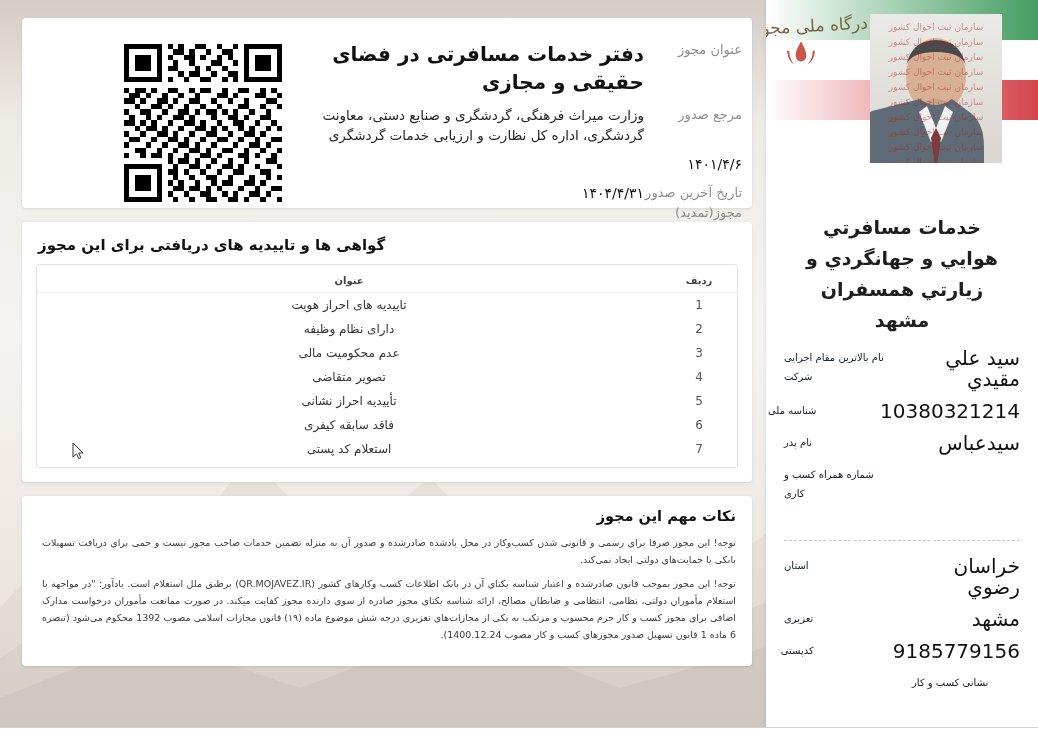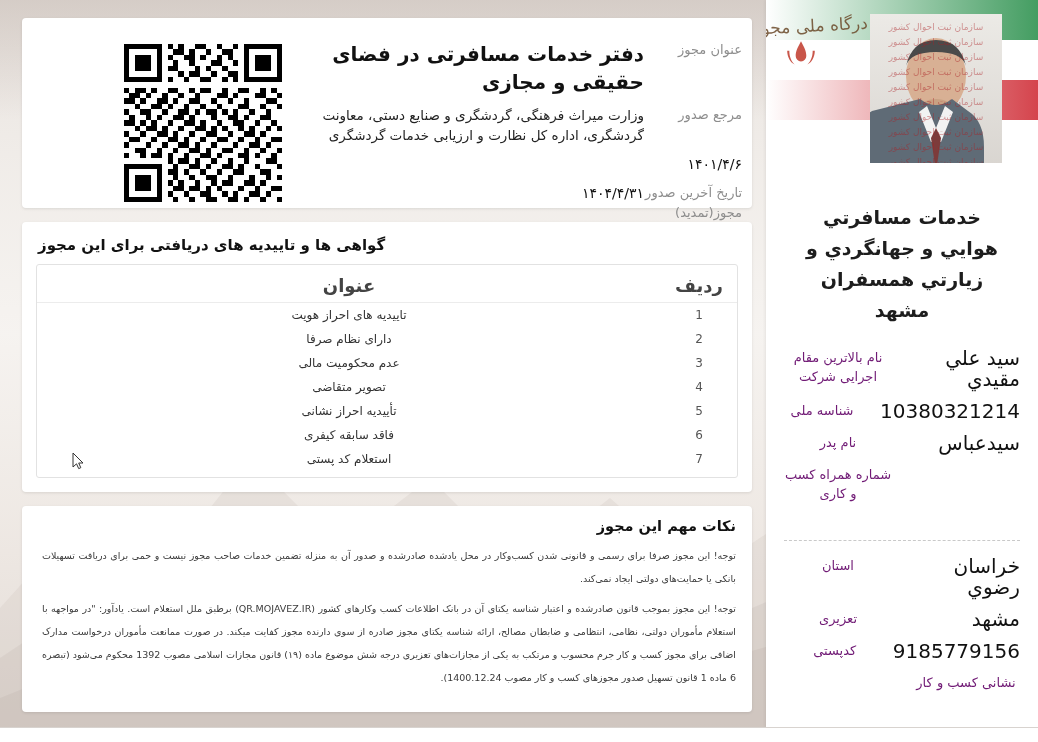--- a/index.html
+++ b/index.html
@@ -122,21 +122,21 @@
     color: rgba(170,30,35,0.45);
     line-height: 15px;
     text-align: center;
     padding-top: 6px;
     letter-spacing: 1px;
     pointer-events: none;
     overflow: hidden;
   }
   #side-title {
     position: absolute;
-    top: 202px;
+    top: 212px;
     left: 0; right: 0;
     text-align: center;
     font-size: 19px;
     line-height: 31px;
     color: #1d1d1d;
     font-weight: bold;
     padding: 0 26px;
     box-sizing: border-box;
   }
   .side-rows {
@@ -146,24 +146,24 @@
     box-sizing: border-box;
   }
   .side-row {
     display: flex;
     flex-direction: row;
     align-items: flex-start;
     justify-content: space-between;
     margin-bottom: 11px;
   }
   .side-row .k {
-    color: #701a75;
-    font-size: 13px;
+    color: #0f172a;
+    font-size: 10px;
     line-height: 19px;
-    text-align: center;
+    text-align: left;
     width: 108px;
     flex: 0 0 108px;
   }
   .side-row .v {
     color: #111;
     font-size: 20px;
     line-height: 21px;
     text-align: right;
     flex: 1 1 auto;
     padding-left: 4px;
@@ -260,21 +260,21 @@
     border: 1px solid #e2e2e2;
     border-radius: 3px;
     padding: 4px 0 6px 0;
   }
   table.certs {
     width: 100%;
     border-collapse: collapse;
     direction: rtl;
   }
   table.certs th {
-    font-size: 18px;
+    font-size: 10px;
     font-weight: bold;
     color: #444;
     padding: 6px 10px;
     border-bottom: 1px solid #ececec;
   }
   table.certs th.c-num { width: 56px; text-align: center; }
   table.certs th.c-title { text-align: center; }
   table.certs td {
     font-size: 12px;
     color: #333;
@@ -299,21 +299,21 @@
     text-align: right;
     font-size: 14.5px;
     font-weight: bold;
     color: #111;
     margin-bottom: 10px;
   }
   .note-p {
     text-align: justify;
     direction: rtl;
     font-size: 9.5px;
-    line-height: 23px;
+    line-height: 17px;
     color: #3a3a3a;
     margin: 0 0 7px 4px;
   }
 </style>
 </head>
 <body>
 
 <div id="page">
 
   <div id="bg-texture"></div>
@@ -592,21 +592,21 @@
               <th class="c-title">عنوان</th>
             </tr>
           </thead>
           <tbody id="certs-body">
               <tr>
                 <td class="c-num">1</td>
                 <td class="c-title">تاییدیه های احراز هویت</td>
               </tr>
               <tr>
                 <td class="c-num">2</td>
-                <td class="c-title">دارای نظام صرفا</td>
+                <td class="c-title">دارای نظام وظیفه</td>
               </tr>
               <tr>
                 <td class="c-num">3</td>
                 <td class="c-title">عدم محکومیت مالی</td>
               </tr>
               <tr>
                 <td class="c-num">4</td>
                 <td class="c-title">تصویر متقاضی</td>
               </tr>
               <tr>

